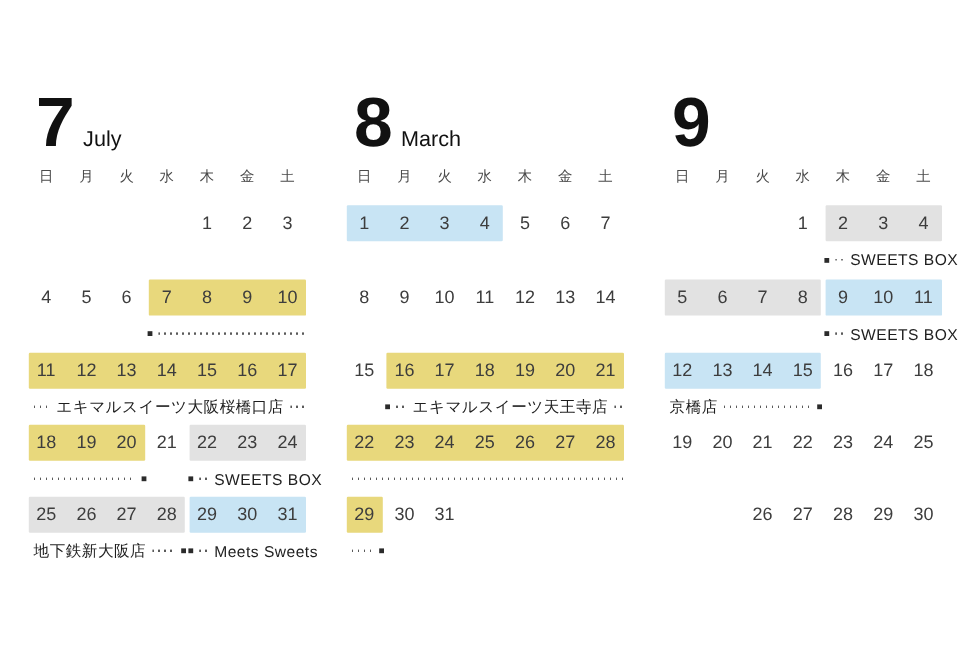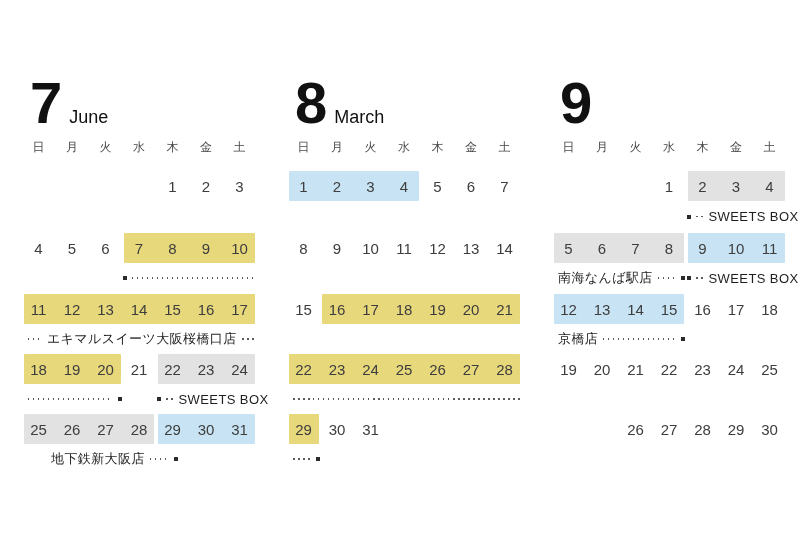--- a/index.html
+++ b/index.html
@@ -23,21 +23,21 @@
   .atxt{font-size:13px;color:#1e1e1e;white-space:nowrap;letter-spacing:0.4px;}
 </style>
 </head>
 <body>
 
 <div>
 
   <section class="month" id="m0">
     <div class="mhead">
       <span class="mnum">7</span>
-      <span class="mname">June</span>
+      <span class="mname">July</span>
     </div>
     <div class="wdrow">
       <span class="wd" style="left:10.5px">日</span>
       <span class="wd" style="left:44px">月</span>
       <span class="wd" style="left:77.5px">火</span>
       <span class="wd" style="left:111px">水</span>
       <span class="wd" style="left:144.5px">木</span>
       <span class="wd" style="left:178px">金</span>
       <span class="wd" style="left:211.5px">土</span>
     </div>
@@ -96,25 +96,30 @@
           <div class="seg" style="left: 0px; width: 93.5px;">
             <span class="lead" style="flex: 1 1 0%;"></span>
             <span class="sqdot"></span>
           </div>
           <div class="seg" style="left: 128.5px; width: 99px;">
             <span class="sqdot"></span>
             <span class="lead" style="flex: 1 1 0%;"></span>
             <span class="atxt">SWEETS BOX</span>
           </div>
         </div>
-        <div class="annrow" style="top: 450px; margin-left: 23px;">
+        <div class="annrow" style="top: 450px;">
           <div class="seg" style="left: 0px; width: 127px;">
             <span class="atxt">地下鉄新大阪店</span>
             <span class="lead" style="flex: 1 1 0%;"></span>
             <span class="sqdot"></span>
+          </div>
+          <div class="seg" style="left: 128.5px; width: 99px;">
+            <span class="sqdot"></span>
+            <span class="lead" style="flex: 1 1 0%;"></span>
+            <span class="atxt">Meets Sweets</span>
           </div>
         </div>
       </div>
   </section>
 
   <section class="month" id="m1">
     <div class="mhead">
       <span class="mnum">8</span>
       <span class="mname">March</span>
     </div>
@@ -156,20 +161,28 @@
         <span class="day" style="left: 44px; top: 368.5px;">23</span>
         <span class="day" style="left: 77.5px; top: 368.5px;">24</span>
         <span class="day" style="left: 111px; top: 368.5px;">25</span>
         <span class="day" style="left: 144.5px; top: 368.5px;">26</span>
         <span class="day" style="left: 178px; top: 368.5px;">27</span>
         <span class="day" style="left: 211.5px; top: 368.5px;">28</span>
         <div class="band" style="left: -4.5px; width: 30px; top: 413.5px; background: rgb(232, 216, 124);"></div>
         <span class="day" style="left: 10.5px; top: 428.5px;">29</span>
         <span class="day" style="left: 44px; top: 428.5px;">30</span>
         <span class="day" style="left: 77.5px; top: 428.5px;">31</span>
+        <div class="annrow" style="top: 330px;">
+          <div class="seg" style="left: 28px; width: 199.5px;">
+            <span class="sqdot"></span>
+            <span class="lead" style="flex: 1 1 0%;"></span>
+            <span class="atxt">エキマルスイーツ天王寺店</span>
+            <span class="lead" style="flex: 1 1 0%;"></span>
+          </div>
+        </div>
         <div class="annrow" style="top: 390px;">
           <div class="seg" style="left: 0px; width: 227.5px;">
             <span class="lead" style="flex: 1 1 0%;"></span>
           </div>
         </div>
         <div class="annrow" style="top: 450px;">
           <div class="seg" style="left: 0px; width: 26.5px;">
             <span class="lead" style="flex: 1 1 0%;"></span>
             <span class="sqdot"></span>
           </div>
@@ -226,25 +239,20 @@
         <span class="day" style="left: 178px; top: 428.5px;">29</span>
         <span class="day" style="left: 211.5px; top: 428.5px;">30</span>
         <div class="annrow" style="top: 207.5px;">
           <div class="seg" style="left: 128.5px; width: 99px;">
             <span class="sqdot"></span>
             <span class="lead" style="flex: 1 1 0%;"></span>
             <span class="atxt">SWEETS BOX</span>
           </div>
         </div>
         <div class="annrow" style="top: 269px;">
-          <div class="seg" style="left: 0px; width: 127px;">
-            <span class="atxt">南海なんば駅店</span>
-            <span class="lead" style="flex: 1 1 0%;"></span>
-            <span class="sqdot"></span>
-          </div>
           <div class="seg" style="left: 128.5px; width: 99px;">
             <span class="sqdot"></span>
             <span class="lead" style="flex: 1 1 0%;"></span>
             <span class="atxt">SWEETS BOX</span>
           </div>
         </div>
         <div class="annrow" style="top: 330px;">
           <div class="seg" style="left: 0px; width: 127px;">
             <span class="atxt">京橋店</span>
             <span class="lead" style="flex: 1 1 0%;"></span>

